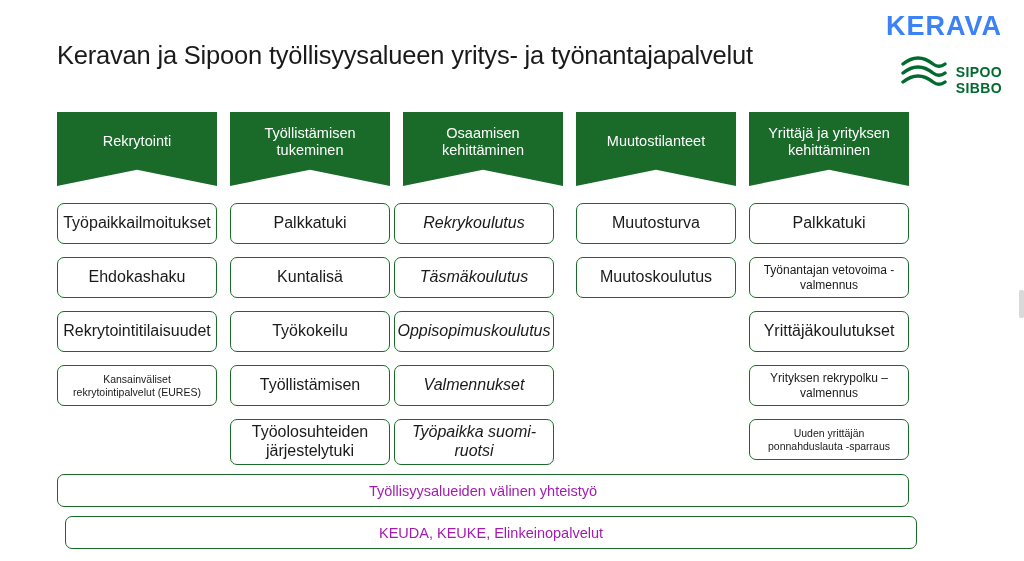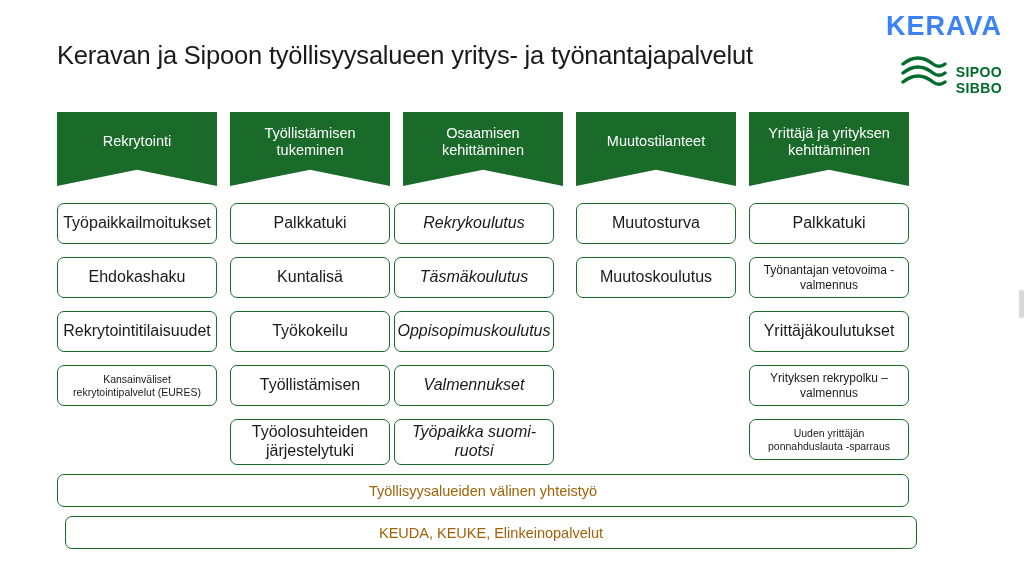--- a/index.html
+++ b/index.html
@@ -145,21 +145,21 @@
     left: 57px;
     width: 852px;
     height: 33px;
     box-sizing: border-box;
     border: 1.6px solid #1a6b2a;
     border-radius: 7px;
     background: #ffffff;
     display: flex;
     align-items: center;
     justify-content: center;
-    color: #a16207;
+    color: #a21caf;
     font-size: 14.5px;
   }
   .footer-0 { top: 474px; }
   .footer-1 { top: 516px; margin-left: 8px; }
 
   
   .edge-sliver {
     position: absolute;
     right: 0;
     top: 290px;

